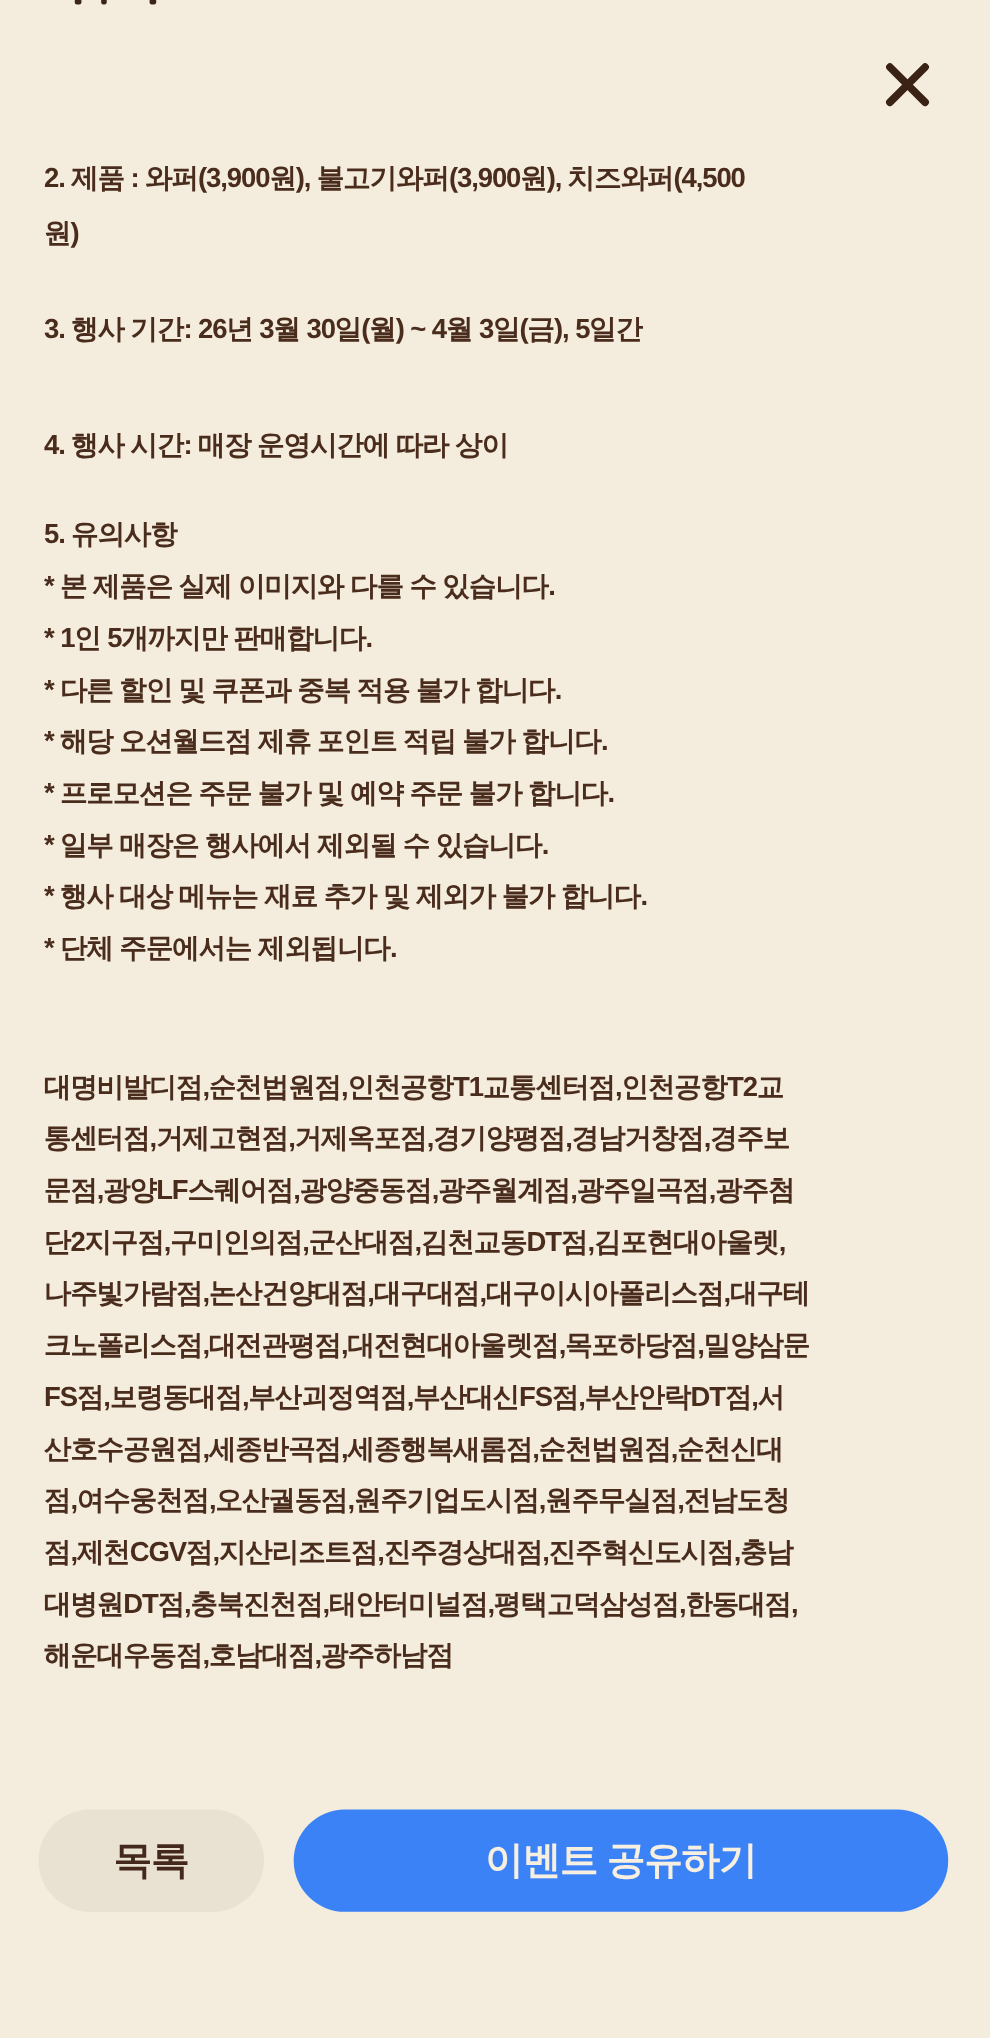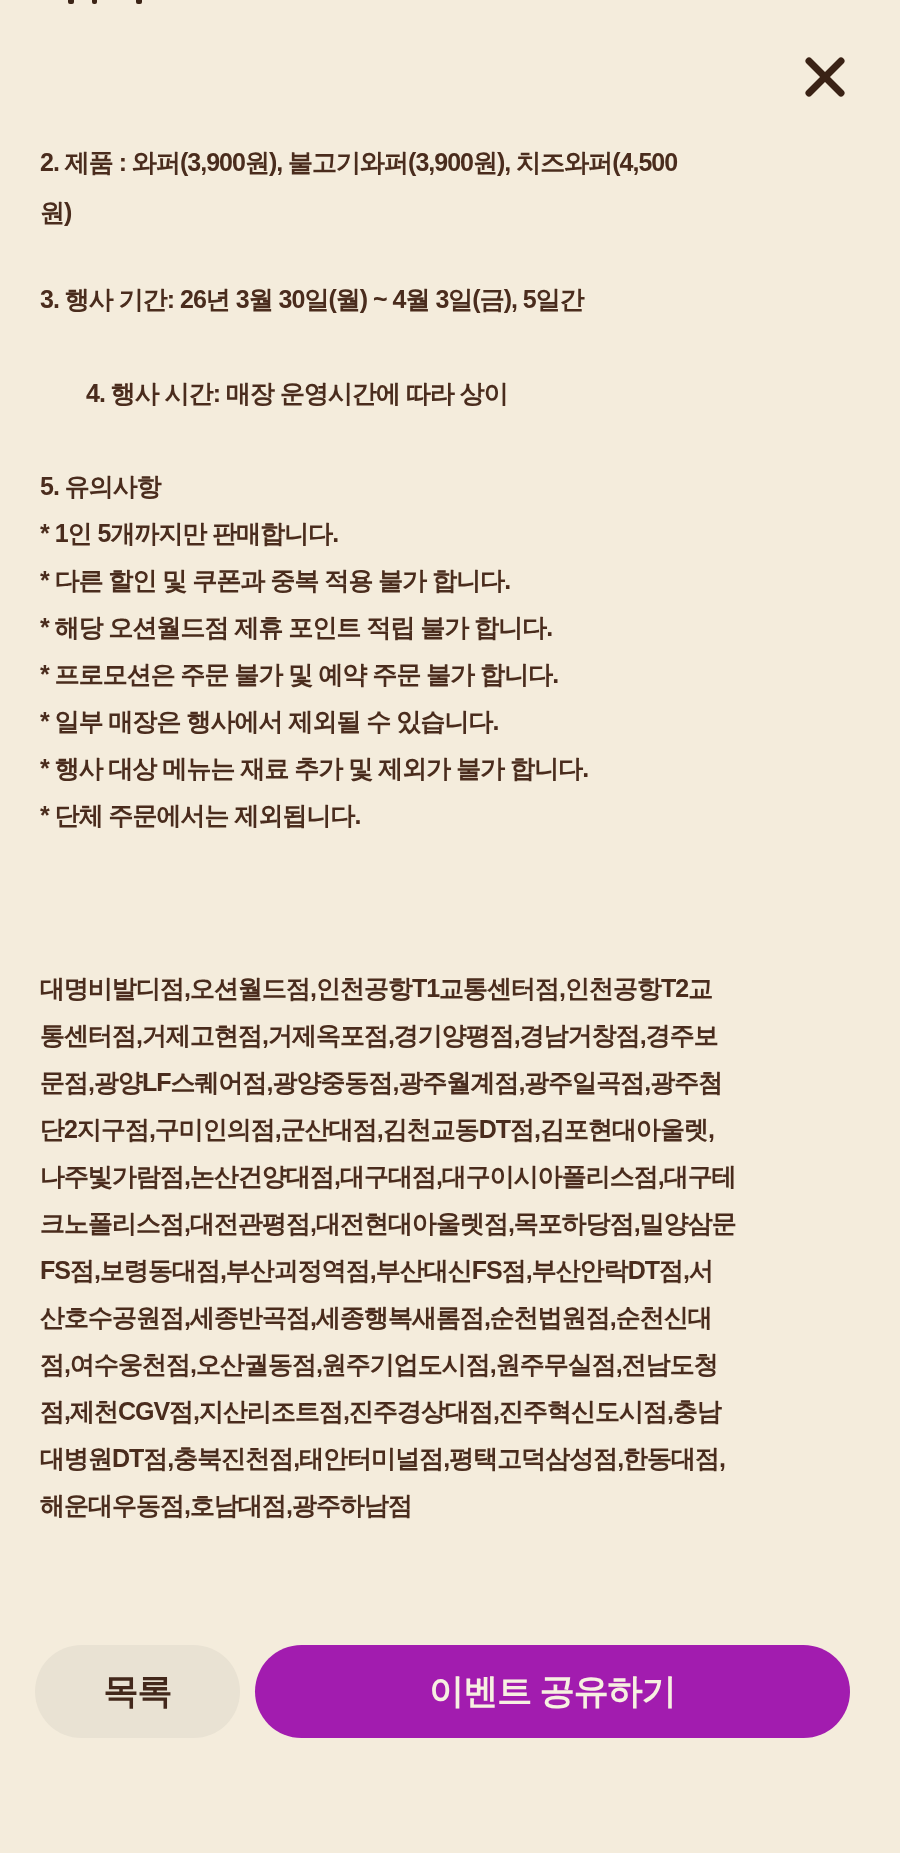--- a/index.html
+++ b/index.html
@@ -25,34 +25,34 @@
     display:flex;align-items:center;justify-content:center;
   }
   .sec{
     position:absolute;left:40px;right:28px;
     font-size:25px;font-weight:700;letter-spacing:-1px;
     line-height:47px;
   }
   .sec .ln{white-space:nowrap;}
   .sec2{top:137px;line-height:50px;}
   .sec3{top:276px;}
-  .sec4{top:370px;margin-left:46px;}
+  .sec4{top:382px;}
   .sec5{top:463px;}
   .sec6{top:965px;}
 
   .footer{position:absolute;top:1645px;left:0;width:900px;height:82px;}
   .btn{
     position:absolute;top:0;height:93px;border:none;cursor:pointer;
     border-radius:47px;
     font-family:"Liberation Sans","DejaVu Sans",sans-serif;
     font-size:35px;font-weight:700;letter-spacing:-1px;
     display:flex;align-items:center;justify-content:center;
   }
   .btn-list{left:35px;width:205px;background:#e9e2d3;color:#43281b;}
-  .btn-share{left:255px;width:595px;background:#a21caf;color:#f7f0e1;}
+  .btn-share{left:267px;width:595px;background:#3b82f6;color:#f7f0e1;}
 </style>
 </head>
 <body>
 
 <div class="page">
 
   <div class="cutoff">
     <i class="d1"></i>
       <i class="d2"></i>
       <i class="d3"></i>
@@ -73,31 +73,32 @@
   <div class="sec sec3">
     <div class="ln">3. 행사 기간: 26년 3월 30일(월) ~ 4월 3일(금), 5일간</div>
   </div>
 
   <div class="sec sec4">
     <div class="ln">4. 행사 시간: 매장 운영시간에 따라 상이</div>
   </div>
 
   <div class="sec sec5">
     <div class="ln">5. 유의사항</div>
+    <div class="ln">* 본 제품은 실제 이미지와 다를 수 있습니다.</div>
     <div class="ln">* 1인 5개까지만 판매합니다.</div>
     <div class="ln">* 다른 할인 및 쿠폰과 중복 적용 불가 합니다.</div>
     <div class="ln">* 해당 오션월드점 제휴 포인트 적립 불가 합니다.</div>
     <div class="ln">* 프로모션은 주문 불가 및 예약 주문 불가 합니다.</div>
     <div class="ln">* 일부 매장은 행사에서 제외될 수 있습니다.</div>
     <div class="ln">* 행사 대상 메뉴는 재료 추가 및 제외가 불가 합니다.</div>
     <div class="ln">* 단체 주문에서는 제외됩니다.</div>
   </div>
 
   <div class="sec sec6">
-    <div class="ln">대명비발디점,오션월드점,인천공항T1교통센터점,인천공항T2교</div>
+    <div class="ln">대명비발디점,순천법원점,인천공항T1교통센터점,인천공항T2교</div>
     <div class="ln">통센터점,거제고현점,거제옥포점,경기양평점,경남거창점,경주보</div>
     <div class="ln">문점,광양LF스퀘어점,광양중동점,광주월계점,광주일곡점,광주첨</div>
     <div class="ln">단2지구점,구미인의점,군산대점,김천교동DT점,김포현대아울렛,</div>
     <div class="ln">나주빛가람점,논산건양대점,대구대점,대구이시아폴리스점,대구테</div>
     <div class="ln">크노폴리스점,대전관평점,대전현대아울렛점,목포하당점,밀양삼문</div>
     <div class="ln">FS점,보령동대점,부산괴정역점,부산대신FS점,부산안락DT점,서</div>
     <div class="ln">산호수공원점,세종반곡점,세종행복새롬점,순천법원점,순천신대</div>
     <div class="ln">점,여수웅천점,오산궐동점,원주기업도시점,원주무실점,전남도청</div>
     <div class="ln">점,제천CGV점,지산리조트점,진주경상대점,진주혁신도시점,충남</div>
     <div class="ln">대병원DT점,충북진천점,태안터미널점,평택고덕삼성점,한동대점,</div>

